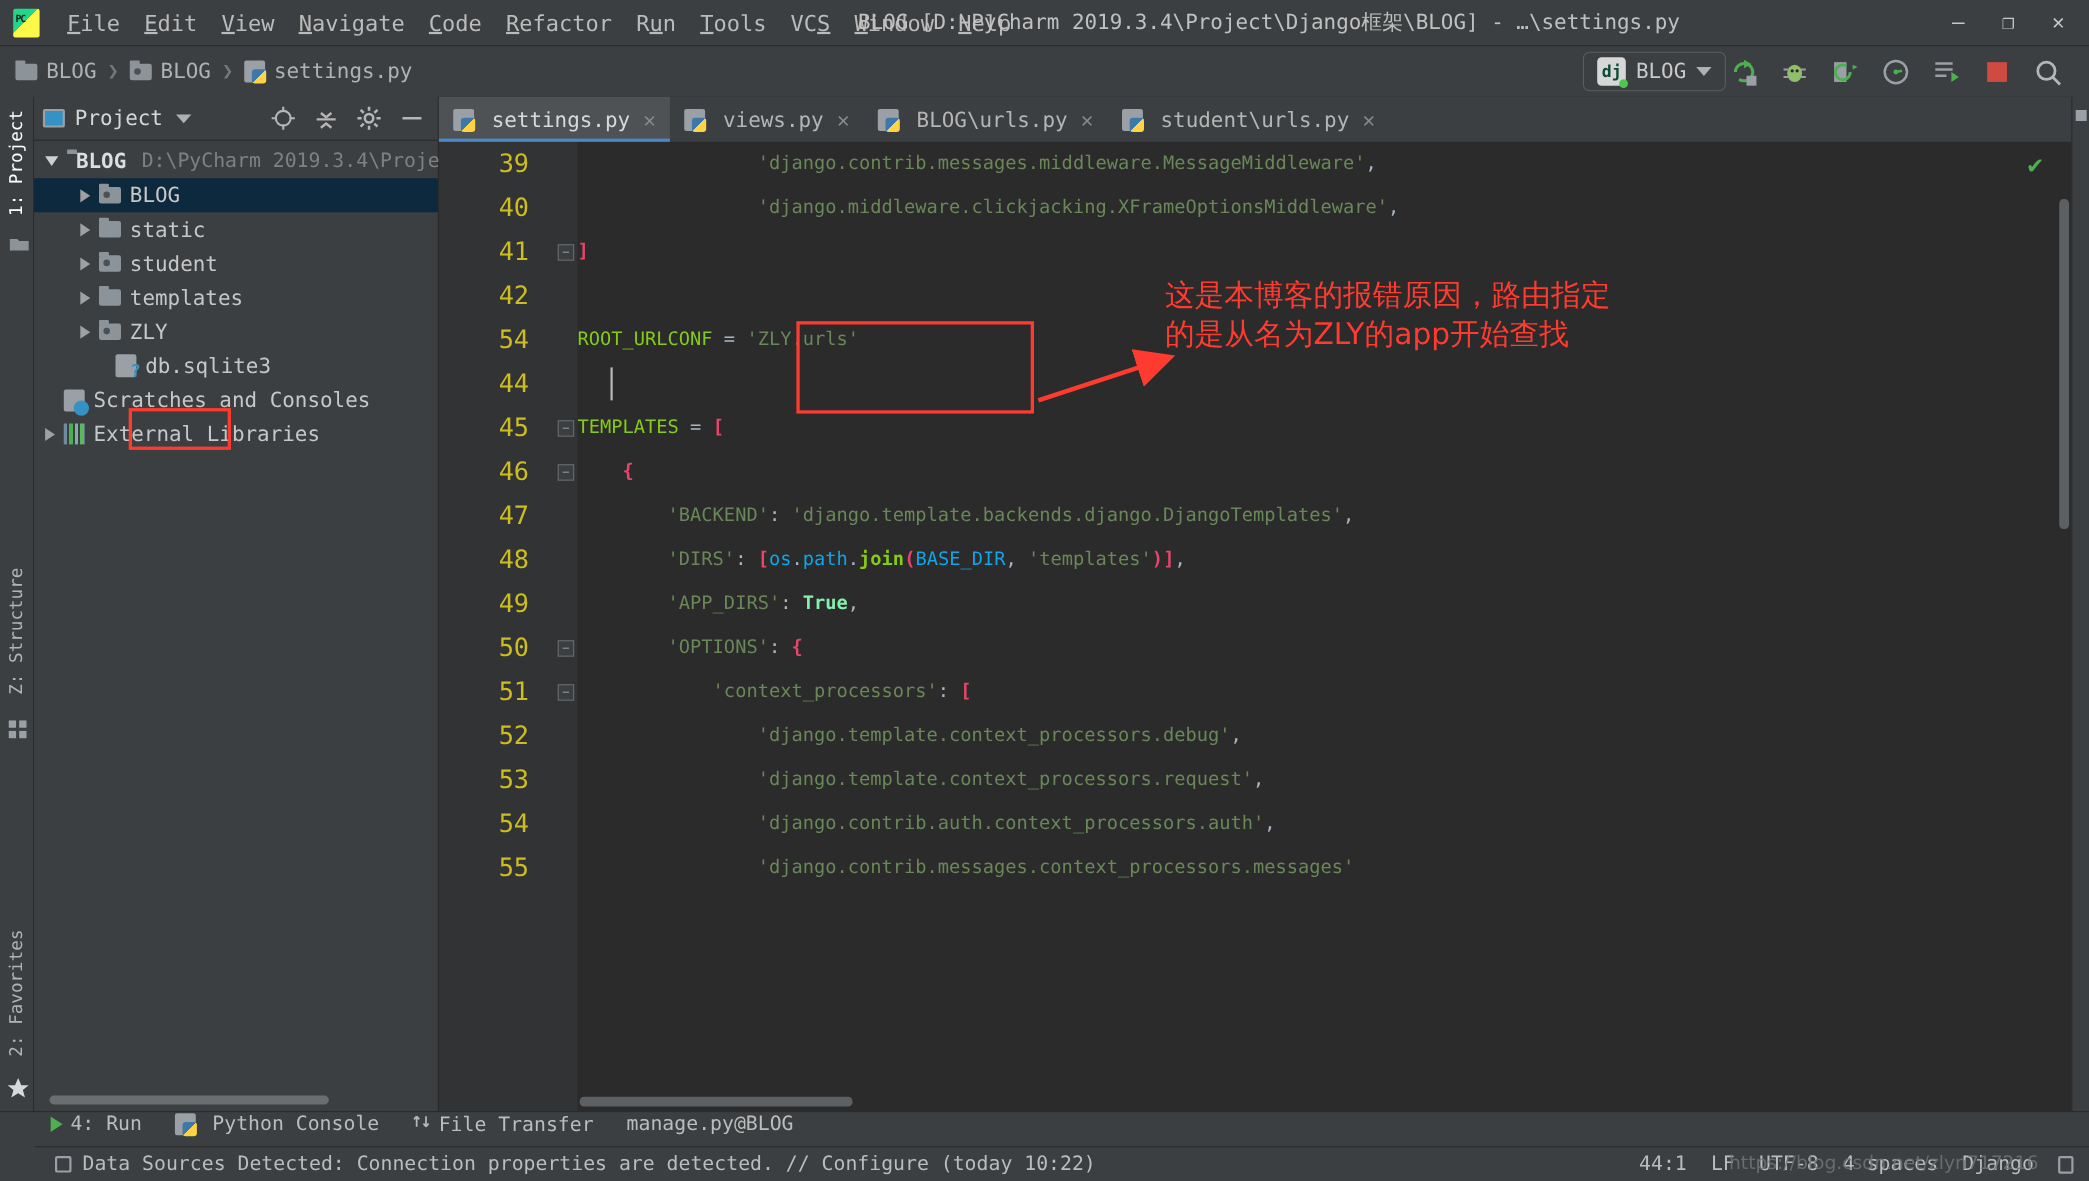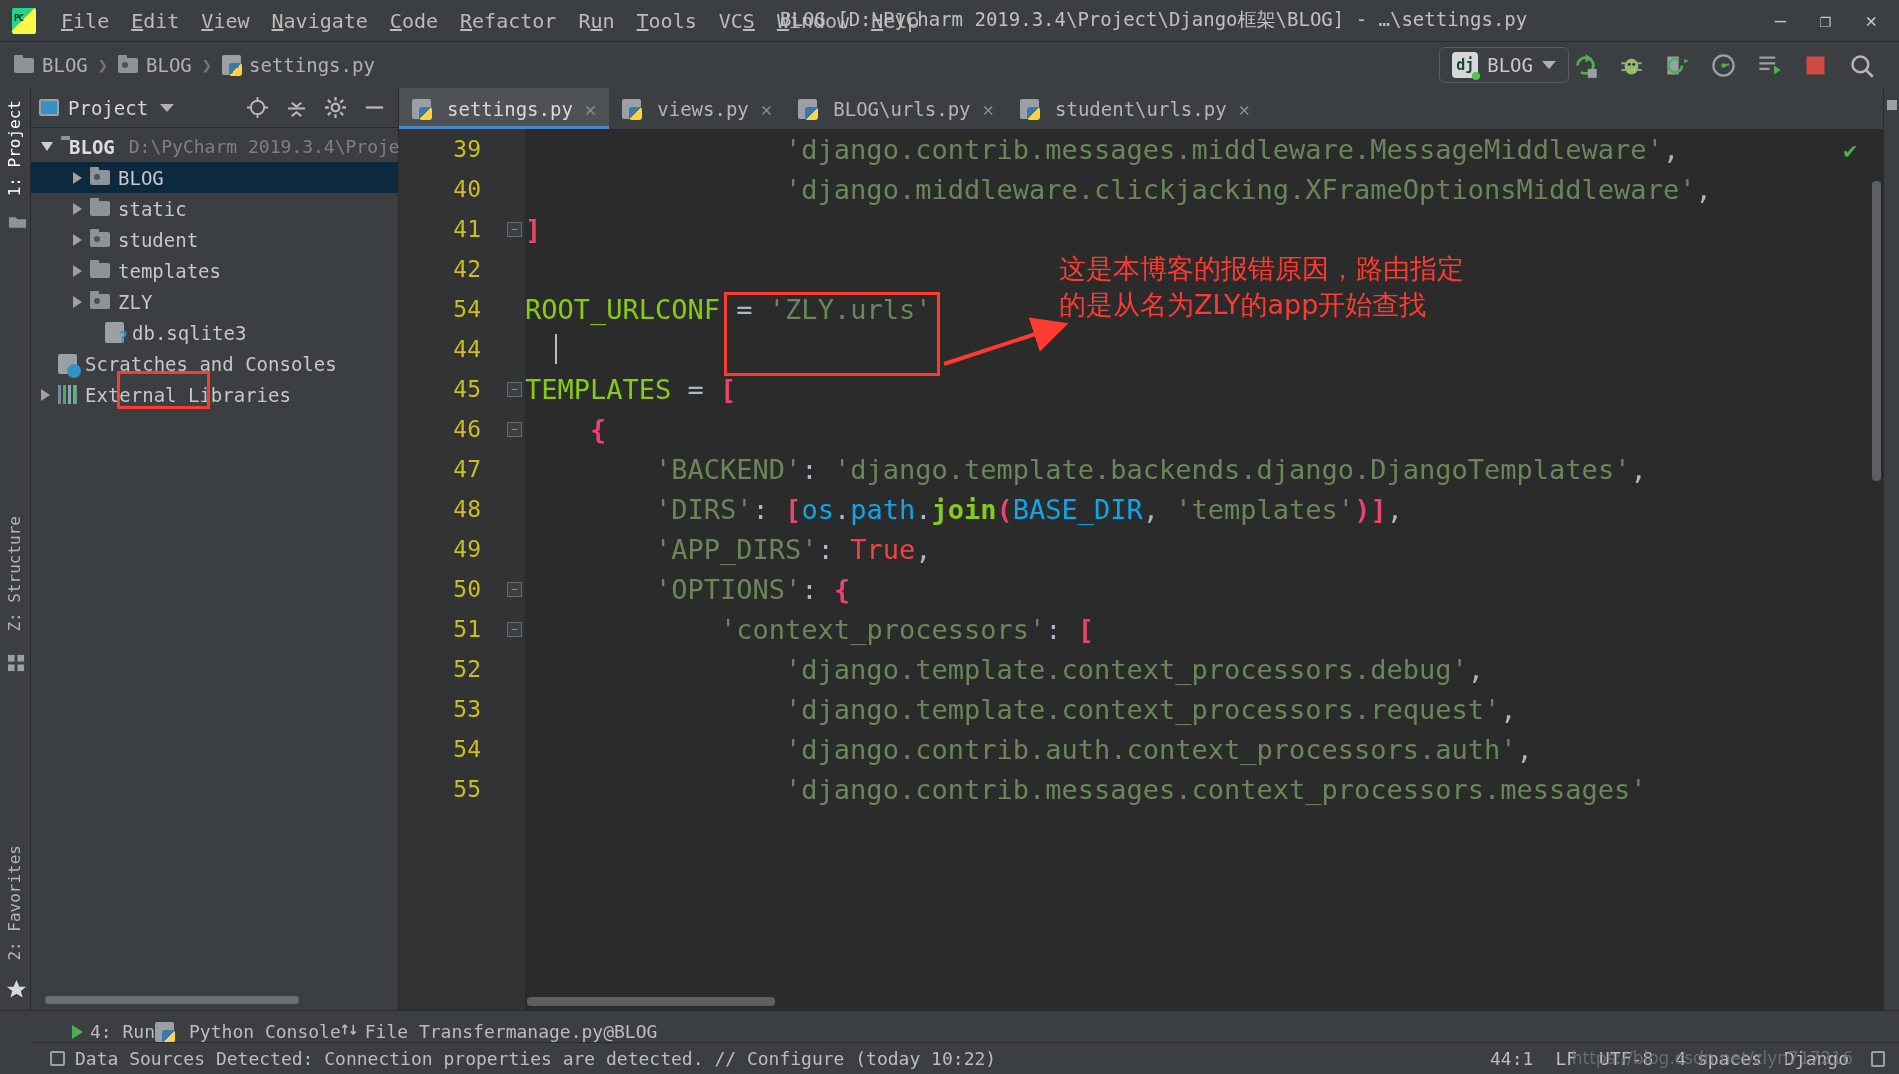--- a/index.html
+++ b/index.html
@@ -169,31 +169,31 @@
   .gutter {
     position: absolute; left: 0; top: 0; bottom: 0; width: 126px; background: #313335;
   }
   .lines { position: absolute; left: 0; right: 0; top: 0; }
   .line { height: 40px; display: flex; align-items: center; }
   .lnum {
     width: 96px; text-align: right; padding-right: 14px; color: #cdbd1f;
     font-size: 23px; flex: 0 0 auto;
   }
   .code {
-    margin-left: 30px; font-size: 27px; white-space: pre; color: #a9b7c6;
+    margin-left: 30px; font-size: 17px; white-space: pre; color: #a9b7c6;
     letter-spacing: 0px;
     text-align: right;
   }
   .s-str { color: #6a8759; }
   .s-brk { color: #e8456b; font-weight: bold; }
   .s-cap { color: #84cc16; }
   .s-def { color: #a9b7c6; }
   .s-fn  { color: #84cc16; font-weight: bold; }
   .s-id  { color: #0ea5e9; }
-  .s-true{ color: #ef4444; }
+  .s-true{ color: #86efac; font-weight: bold; }
   .fold-mark {
     position: absolute; left: 108px; width: 15px; height: 15px;
     border: 1px solid #6a6a6a; background: #3c3f41; color: #9a9a9a;
     font-size: 11px; text-align: center; line-height: 13px;
   }
   .caret-line { position: absolute; left: 156px; width: 2px; height: 30px; background: #bbbbbb; }
 
   .redbox-code {
     position: absolute; left: 325px; top: 163px; width: 216px; height: 84px;
     border: 3px solid #ff3b30; pointer-events: none;
@@ -215,21 +215,21 @@
   }
   .check-ico { position: absolute; right: 26px; top: 8px; color: #4caf50; font-size: 23px; }
 
   
   .rrail { position: absolute; right: 0; top: 88px; width: 16px; bottom: 64px; background: #3c3f41; border-left: 1px solid #2b2b2b; }
   .rrail .blk { width: 10px; height: 10px; background: #9aa0a6; margin: 5px auto; }
 
   
   .toolbar-bot {
     position: absolute; left: 0; right: 0; bottom: 32px; height: 32px;
-    background: #3c3f41; display: flex; align-items: flex-end; padding-left: 72px; 
+    background: #3c3f41; display: flex; align-items: flex-start; padding-left: 46px; gap: 30px;
     border-top: 1px solid #2b2b2b;
   }
   .tb-item { display: flex; align-items: center; gap: 7px; color: #bcbcbc; font-size: 18px; white-space: nowrap; }
   .play-tri { width:0;height:0;border-top:7px solid transparent;border-bottom:7px solid transparent;border-left:11px solid #4caf50; }
 
   .statusbar {
     position: absolute; left: 0; right: 0; bottom: 0; height: 32px;
     background: #3c3f41; display: flex; align-items: center; padding-left: 18px;
     border-top: 1px solid #2b2b2b;
     margin-left: 32px;

